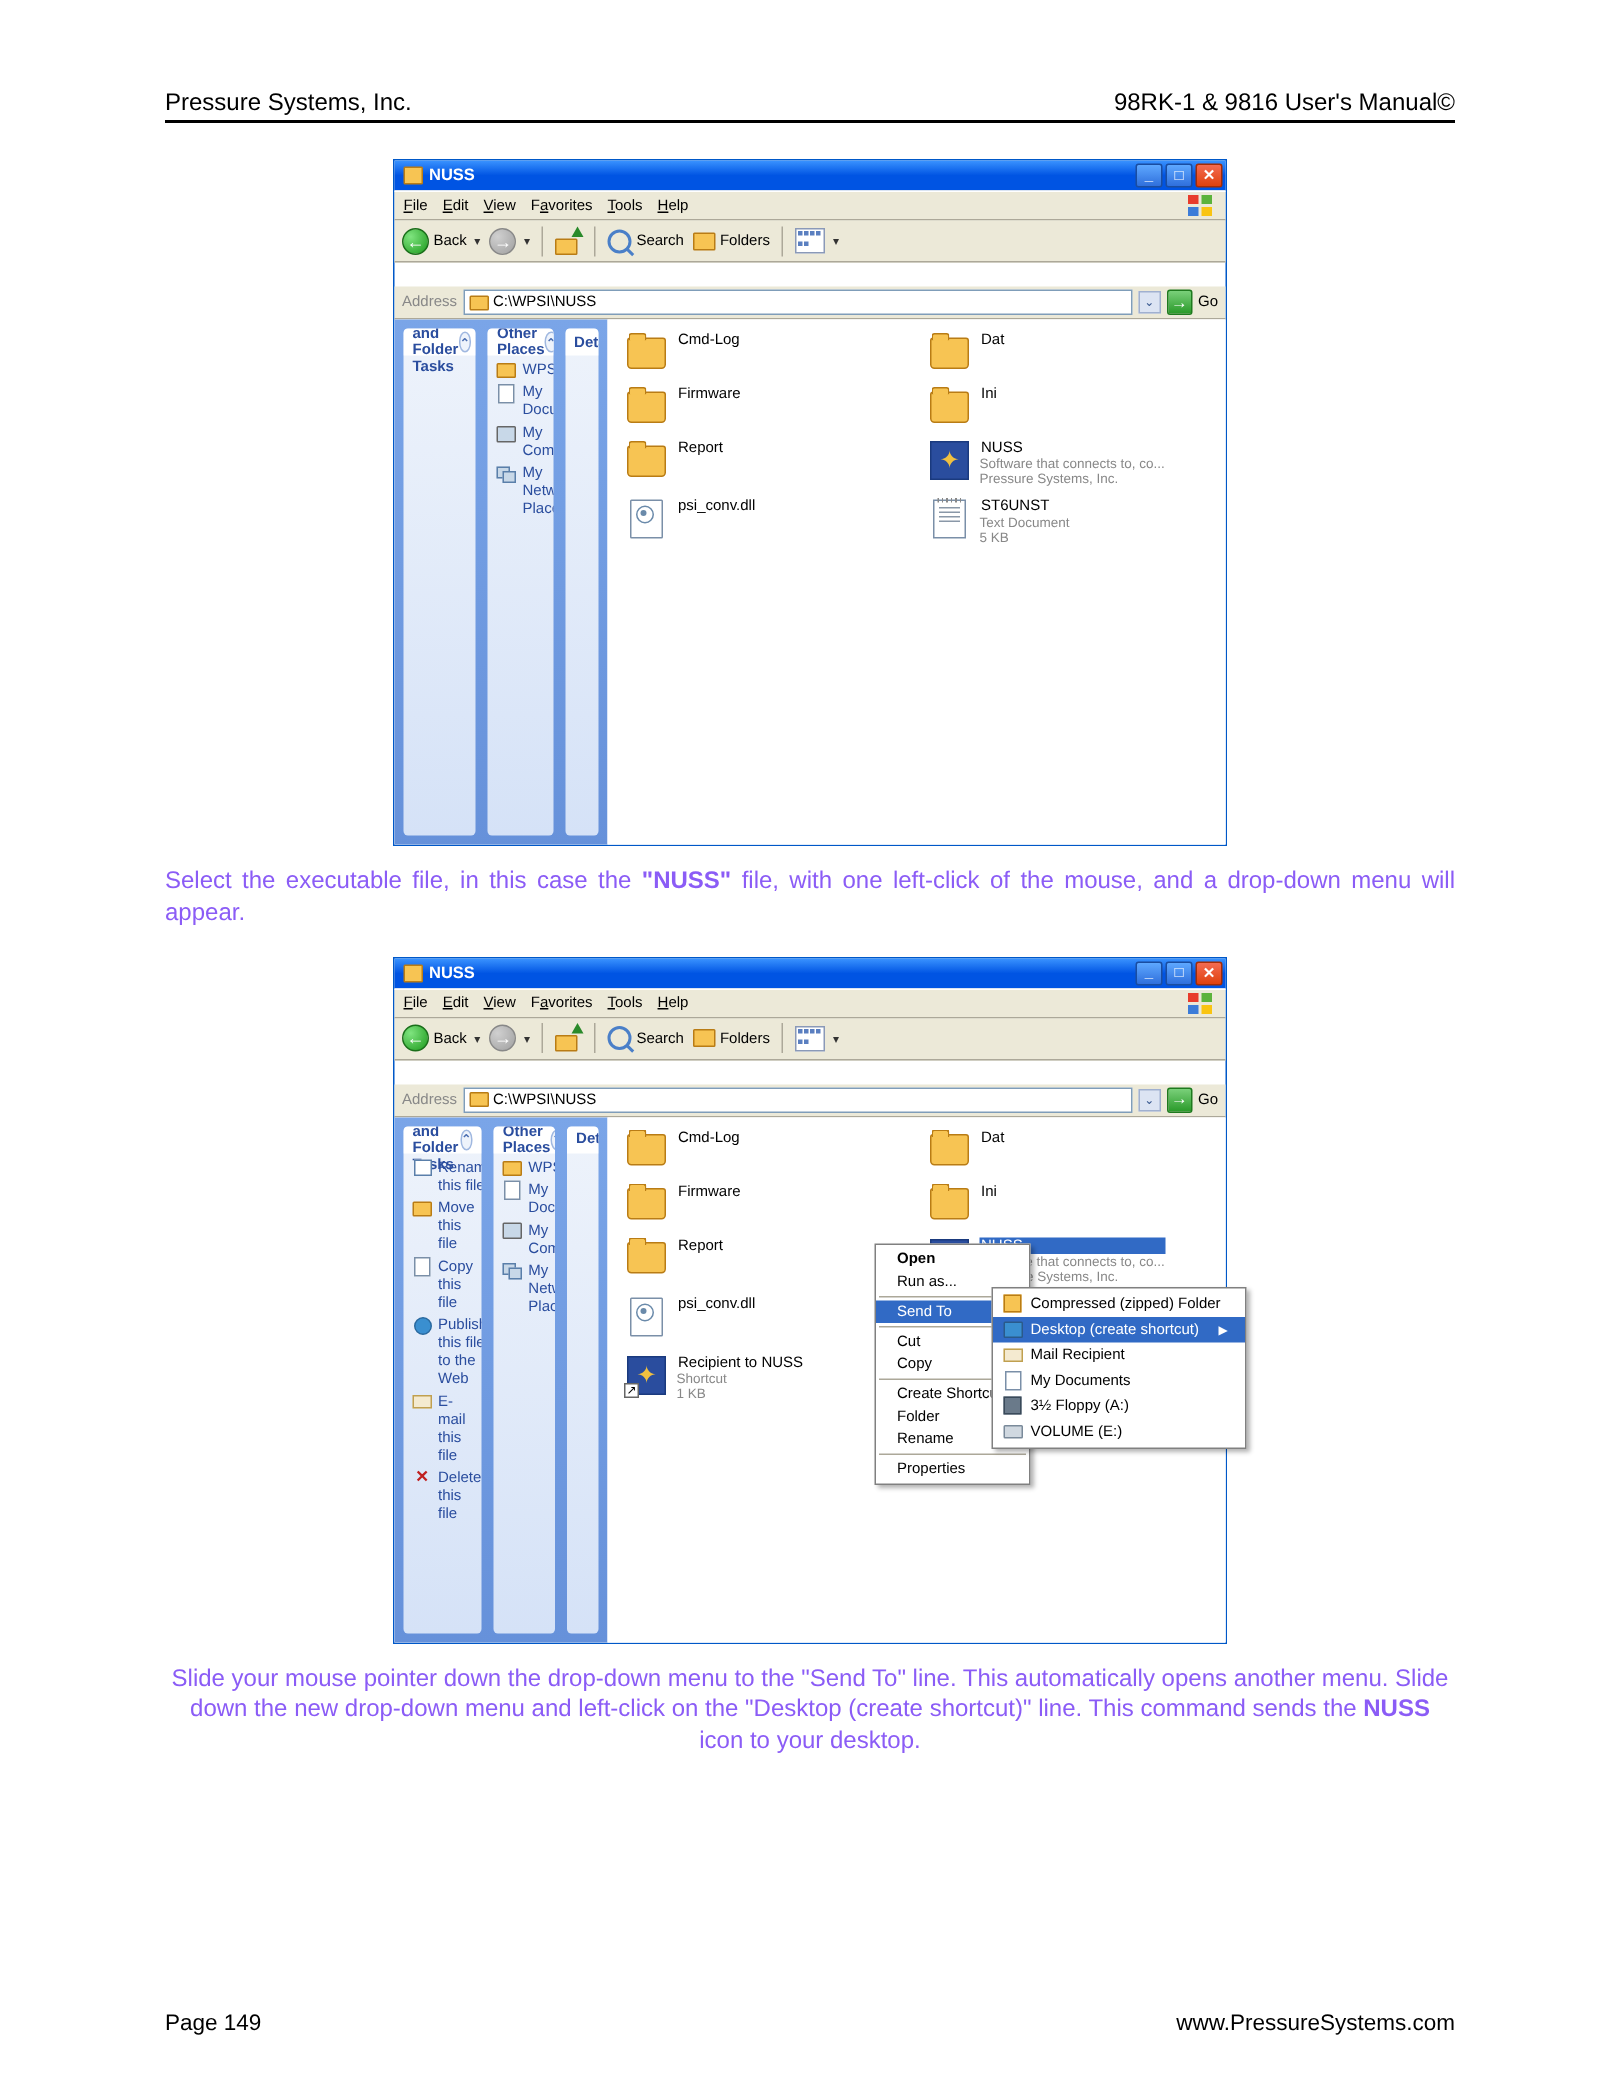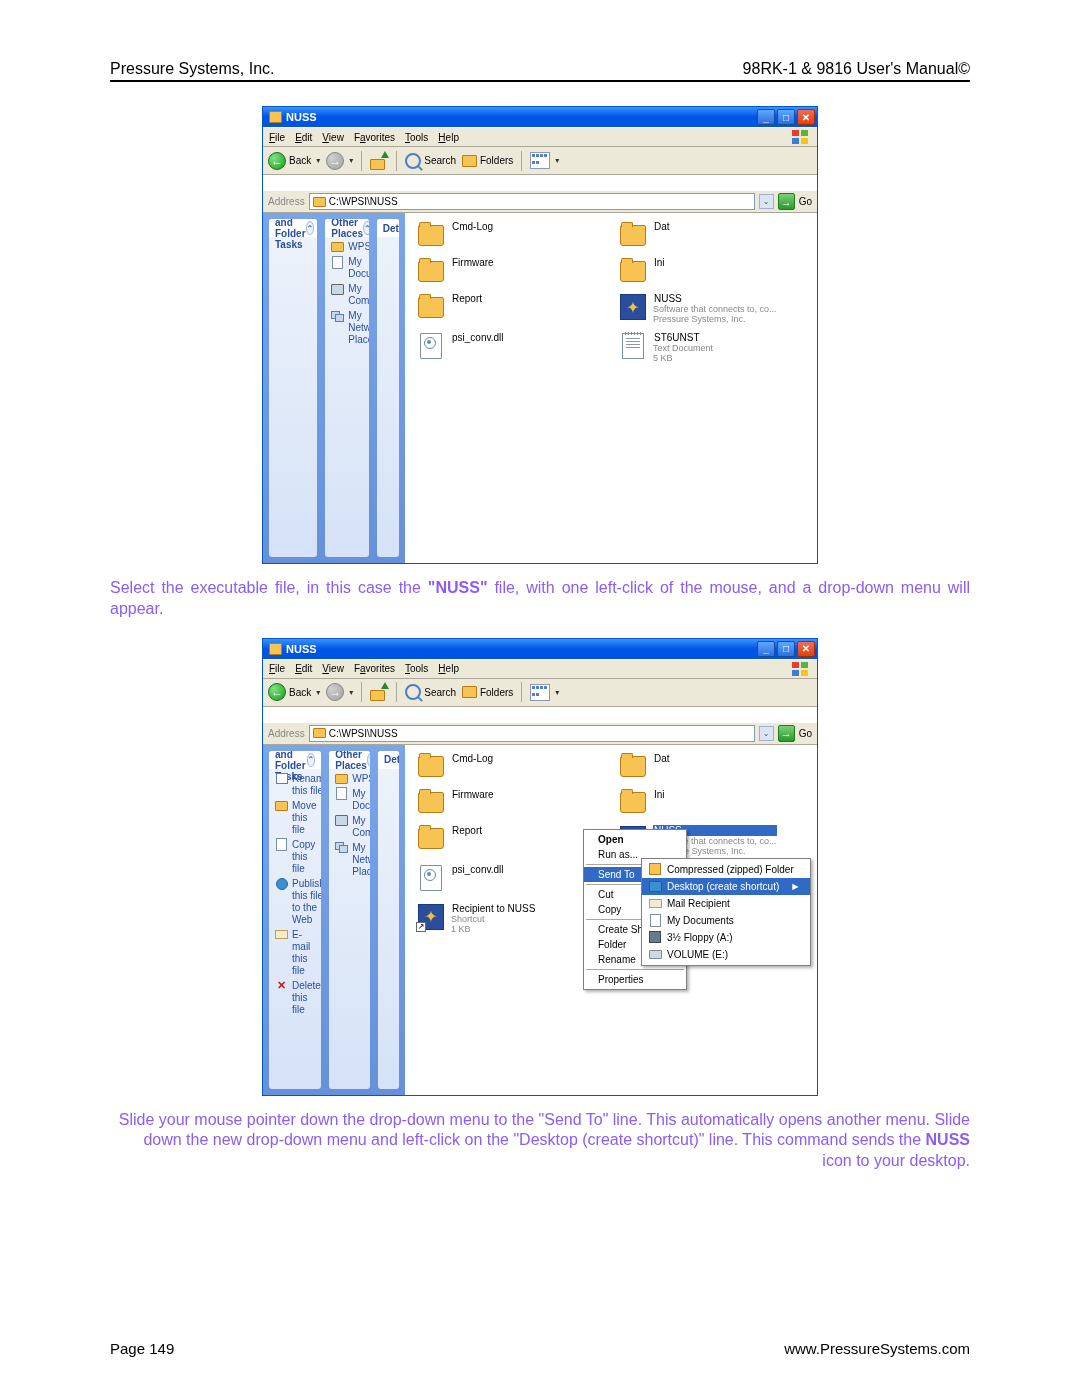--- a/index.html
+++ b/index.html
@@ -718,21 +718,21 @@
             <div class="ctx-sep"></div>
             <div class="ctx-item">Cut</div>
             <div class="ctx-item">Copy</div>
             <div class="ctx-sep"></div>
             <div class="ctx-item">Create Shortcut</div>
             <div class="ctx-item">Folder</div>
             <div class="ctx-item">Rename</div>
             <div class="ctx-sep"></div>
             <div class="ctx-item">Properties</div>
           </div>
-        <div class="ctx ctx-sub" id="ctxsub" style="left:236px; top:113px;">
+        <div class="ctx ctx-sub" id="ctxsub" style="left:256px; top:113px;">
             <div class="ctx-item">
               <span class="sico">
                 <span class="mini-zip"></span>
               </span>
               <span>Compressed (zipped) Folder</span>
             </div>
             <div class="ctx-item hl">
               <span class="sico">
                 <span class="mini-desk"></span>
               </span>
@@ -760,21 +760,21 @@
               <span class="sico">
                 <span class="mini-drive"></span>
               </span>
               <span>VOLUME (E:)</span>
             </div>
           </div>
       </div>
     </div>
   </div>
 
-  <p class="body-text" style="text-align:right;">
+  <p class="body-text" style="text-align:center;">
     <span>Slide your mouse pointer down the drop-down menu to the "Send To" line. This automatically opens another menu.  Slide down the new drop-down menu and left-click on the "Desktop (create shortcut)" line. This command sends the </span><b>NUSS</b><span> icon to your desktop.</span>
   </p>
 
 
   <div class="footer-row">
     <span>Page 149</span>
     <span>www.PressureSystems.com</span>
   </div>
 
 </div>

